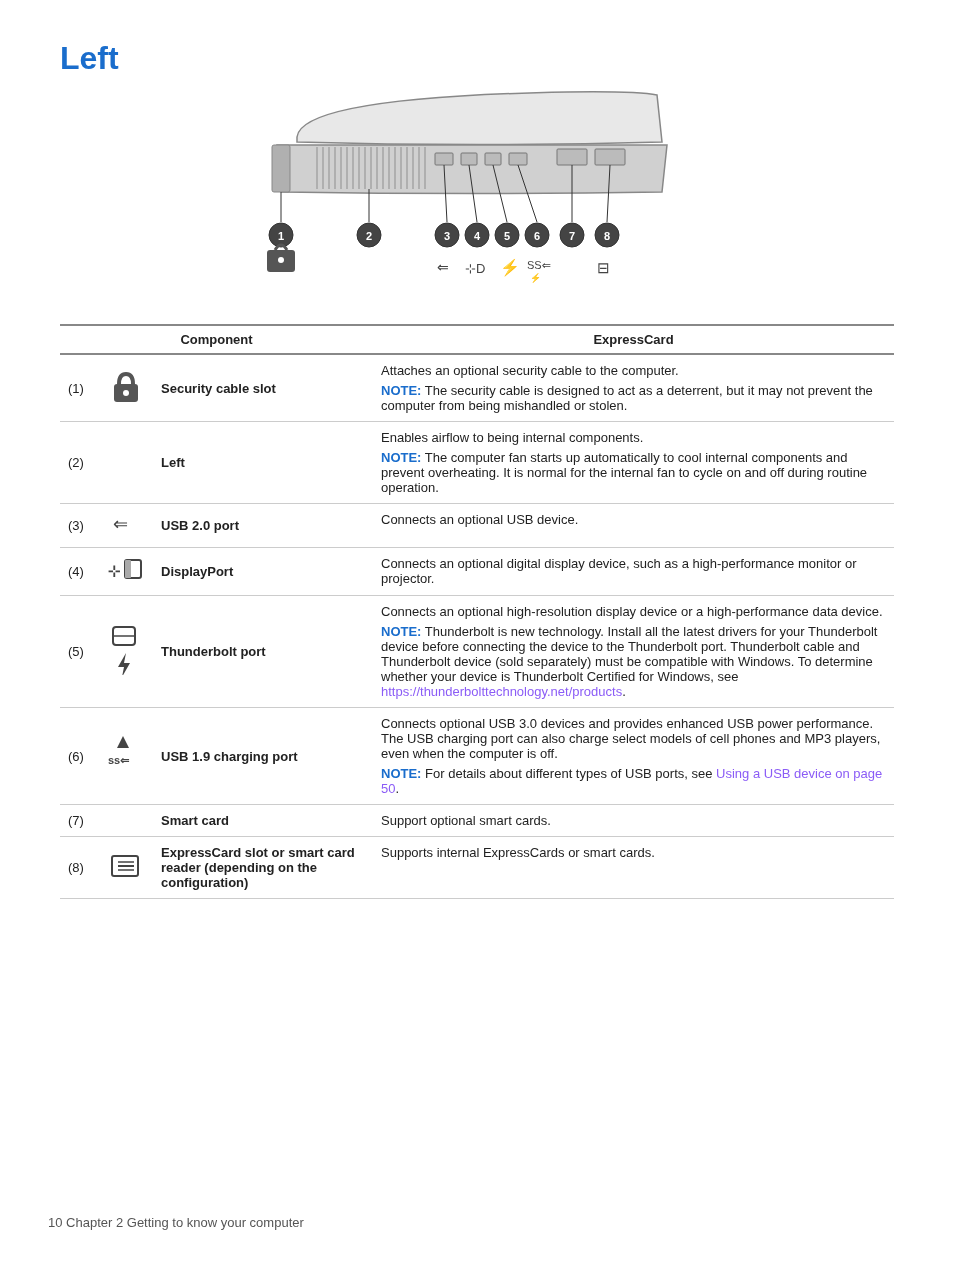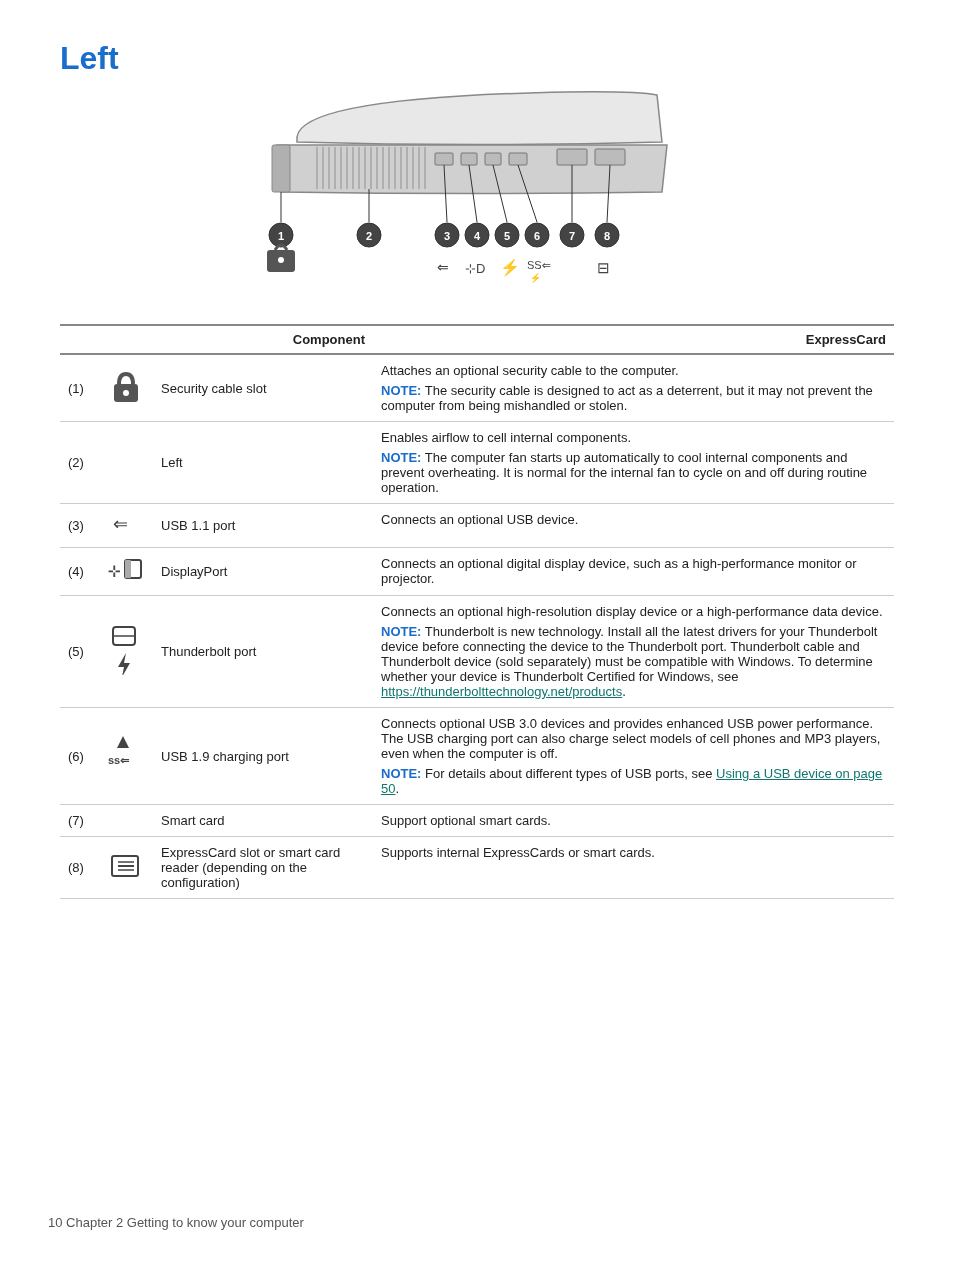--- a/index.html
+++ b/index.html
@@ -24,44 +24,43 @@
       margin-top: 10px;
     }
     .component-table thead tr {
       border-top: 2px solid #888;
       border-bottom: 2px solid #888;
     }
     .component-table thead th {
       font-weight: bold;
       font-size: 13px;
       padding: 6px 8px;
-      text-align: right;
+      text-align: center;
     }
     .component-table tbody tr {
       border-bottom: 1px solid #ccc;
       vertical-align: top;
     }
     .component-table tbody td {
       padding: 8px 8px;
       vertical-align: middle;
     }
     .component-table tbody td.desc-cell {
       vertical-align: top;
     }
     .num-col { width: 38px; font-weight: normal; }
     .icon-col { width: 55px; text-align: center; }
-    .name-col { width: 220px; }
+    .name-col { width: 220px; font-weight: bold; }
 
     .note-label {
       color: #1a6dcc;
       font-weight: bold;
     }
     .link-text {
-      color: #0f766e;
-      text-decoration: underline;
+      color: #8b5cf6;
     }
     .desc-para { margin-top: 5px; }
     .footer-text {
       position: absolute;
       bottom: 40px;
       left: 48px;
       font-size: 13px;
       color: #555;
     }
     
@@ -185,28 +184,28 @@
         <path d="M8 14 Q8 4 15 4 Q22 4 22 14" fill="none" stroke="#555" stroke-width="4"></path>
         <circle cx="15" cy="23" r="3" fill="white"></circle>
       </svg></td>
         <td class="name-col">Security cable slot</td>
         <td class="desc-cell"><span>Attaches an optional security cable to the computer.</span><p class="desc-para"><span class="note-label">NOTE:</span>  The security cable is designed to act as a deterrent, but it may not prevent the computer from being mishandled or stolen.</p></td>
       </tr>
       <tr>
         <td class="num-col">(2)</td>
         <td class="icon-col"></td>
         <td class="name-col">Left</td>
-        <td class="desc-cell"><span>Enables airflow to cell internal components.</span><p class="desc-para"><span class="note-label">NOTE:</span>  The computer fan starts up automatically to cool internal components and prevent overheating. It is normal for the internal fan to cycle on and off during routine operation.</p></td>
+        <td class="desc-cell"><span>Enables airflow to being internal components.</span><p class="desc-para"><span class="note-label">NOTE:</span>  The computer fan starts up automatically to cool internal components and prevent overheating. It is normal for the internal fan to cycle on and off during routine operation.</p></td>
       </tr>
       <tr>
         <td class="num-col">(3)</td>
         <td class="icon-col"><svg width="30" height="24" viewBox="0 0 30 24" xmlns="http://www.w3.org/2000/svg">
         <text x="2" y="18" font-size="18" fill="#444">⇐</text>
       </svg></td>
-        <td class="name-col">USB 1.1 port</td>
+        <td class="name-col">USB 2.0 port</td>
         <td class="desc-cell"><span>Connects an optional USB device.</span></td>
       </tr>
       <tr>
         <td class="num-col">(4)</td>
         <td class="icon-col"><svg width="36" height="28" viewBox="0 0 36 28" xmlns="http://www.w3.org/2000/svg">
         <text x="0" y="20" font-size="15" fill="#444" font-weight="bold">⊹</text>
         <rect x="17" y="4" width="16" height="18" rx="2" fill="none" stroke="#444" stroke-width="2"></rect>
         <rect x="17" y="4" width="6" height="18" rx="1" fill="#aaa"></rect>
       </svg></td>
         <td class="name-col">DisplayPort</td>

